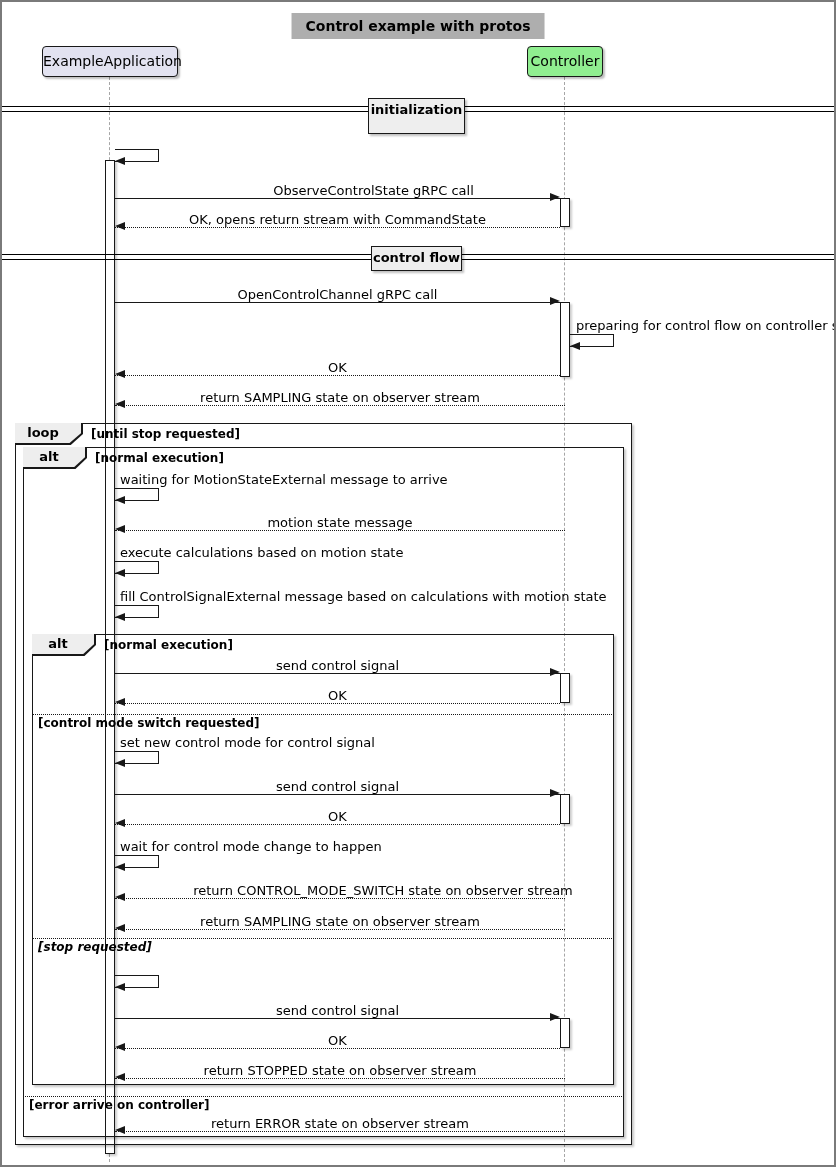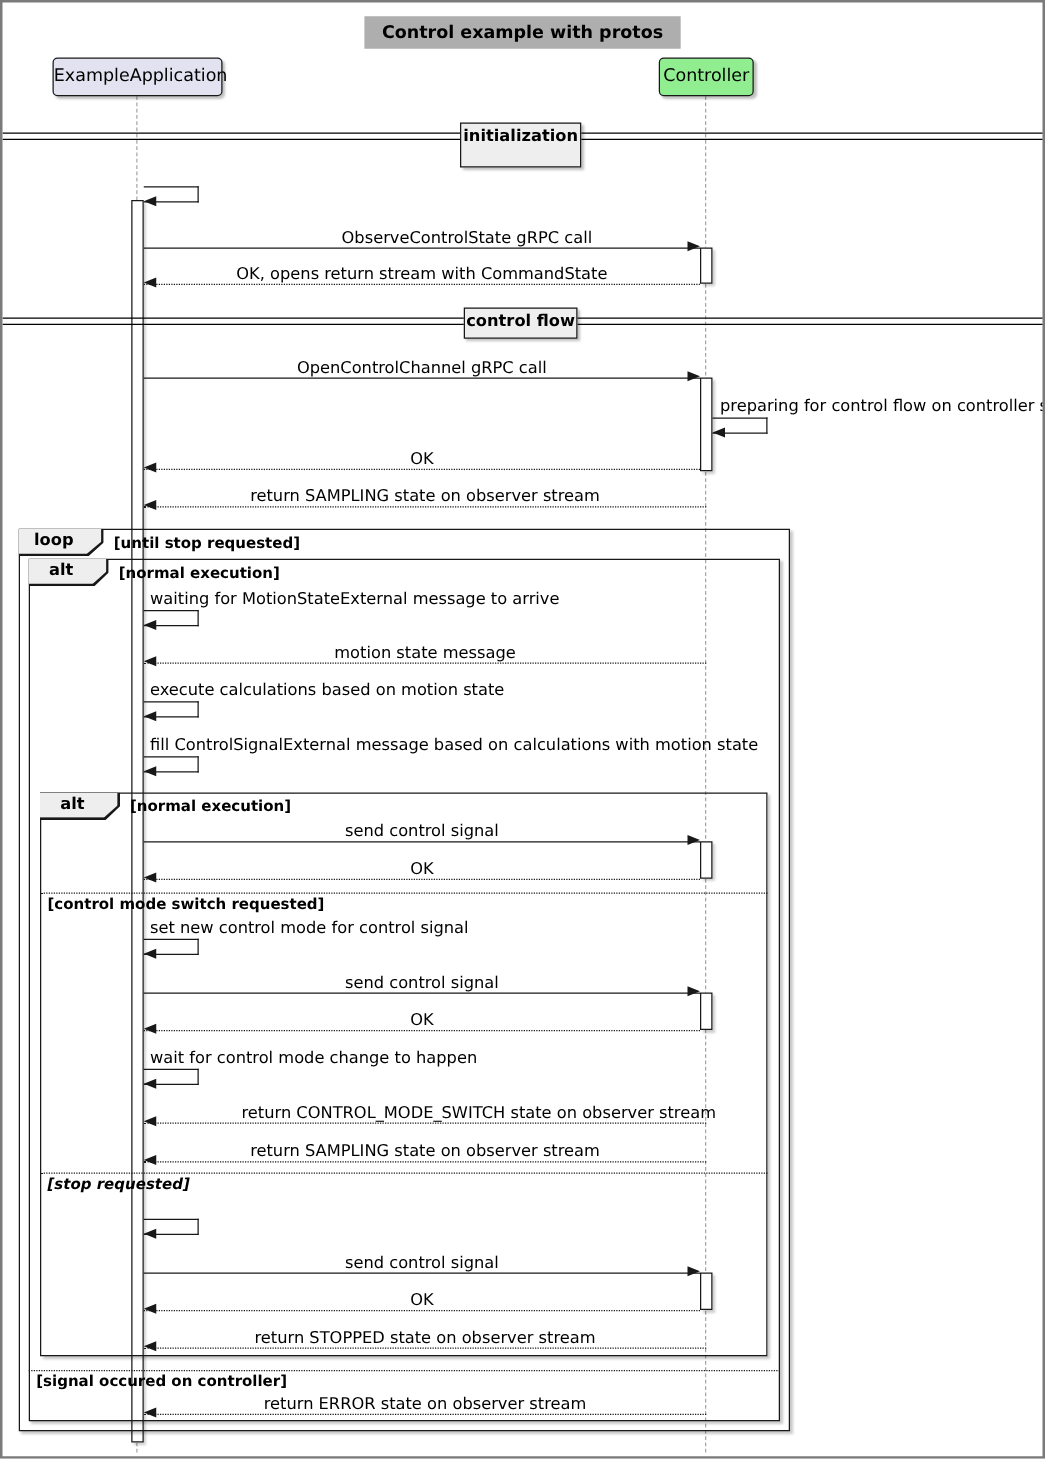--- a/index.html
+++ b/index.html
@@ -186,19 +186,19 @@
 
   <div class="msg c" style="left:113px;top:1031px;width:445px;">OK</div>
   <div class="line ret" style="left:113px;top:1046px;width:445px;"></div>
   <div class="ah-l" style="left:113px;top:1041px;"></div>
 
   <div class="msg c" style="left:113px;top:1061px;width:450px;">return STOPPED state on observer stream</div>
   <div class="line ret" style="left:113px;top:1076px;width:450px;"></div>
   <div class="ah-l" style="left:113px;top:1071px;"></div>
 
   <div class="branch" style="left:21px;top:1094px;width:601px;"></div>
-  <div class="cond" style="left:27px;top:1096px;">[signal occured on controller]</div>
+  <div class="cond" style="left:27px;top:1096px;">[error arrive on controller]</div>
 
   <div class="msg c" style="left:113px;top:1114px;width:450px;">return ERROR state on observer stream</div>
   <div class="line ret" style="left:113px;top:1129px;width:450px;"></div>
   <div class="ah-l" style="left:113px;top:1124px;"></div>
 
 </div>
 
 </body></html>

